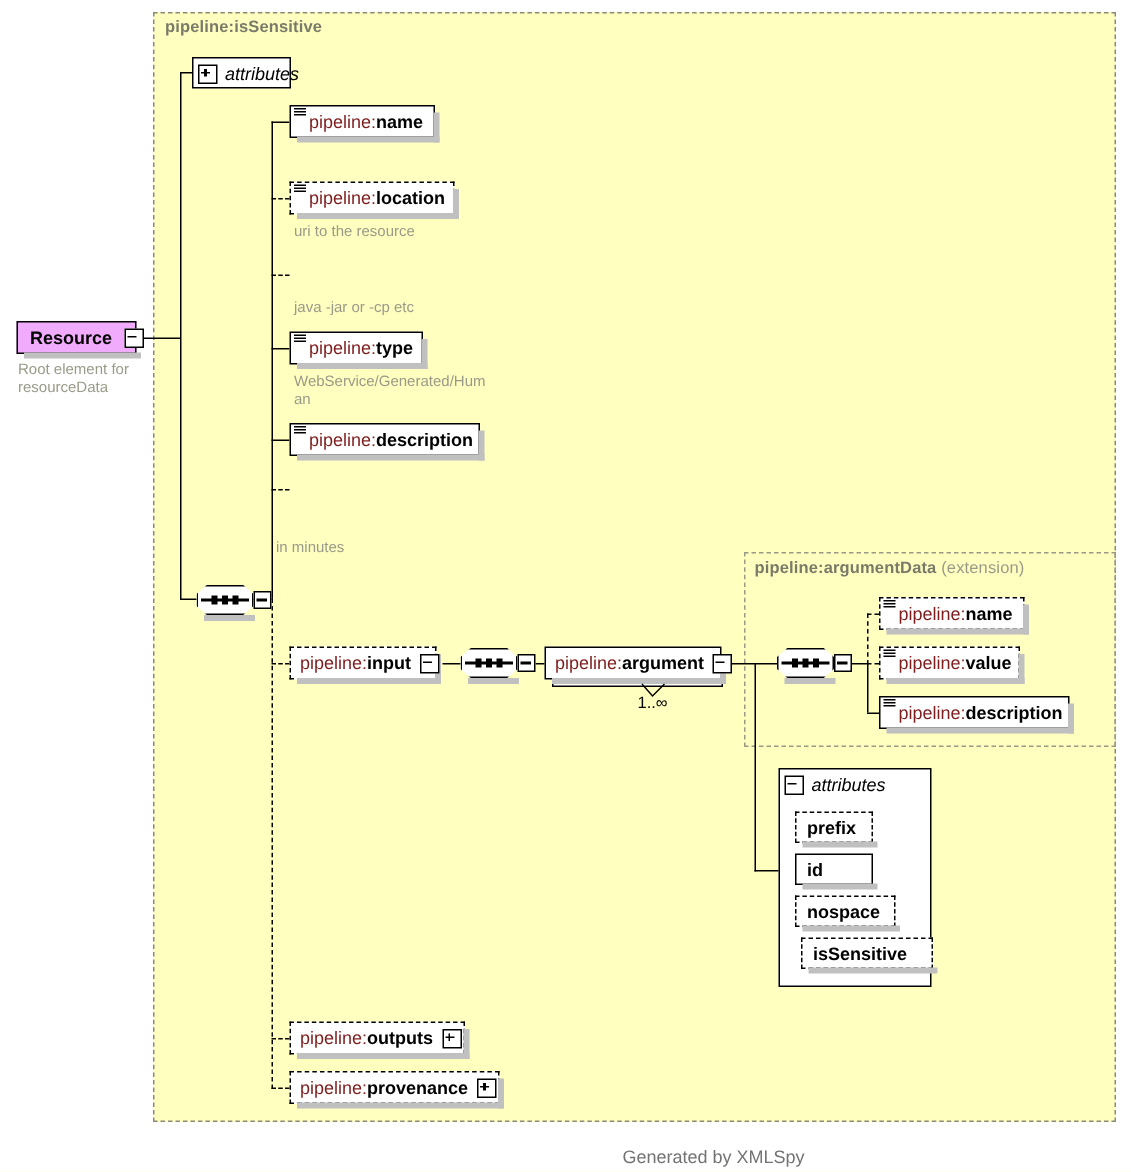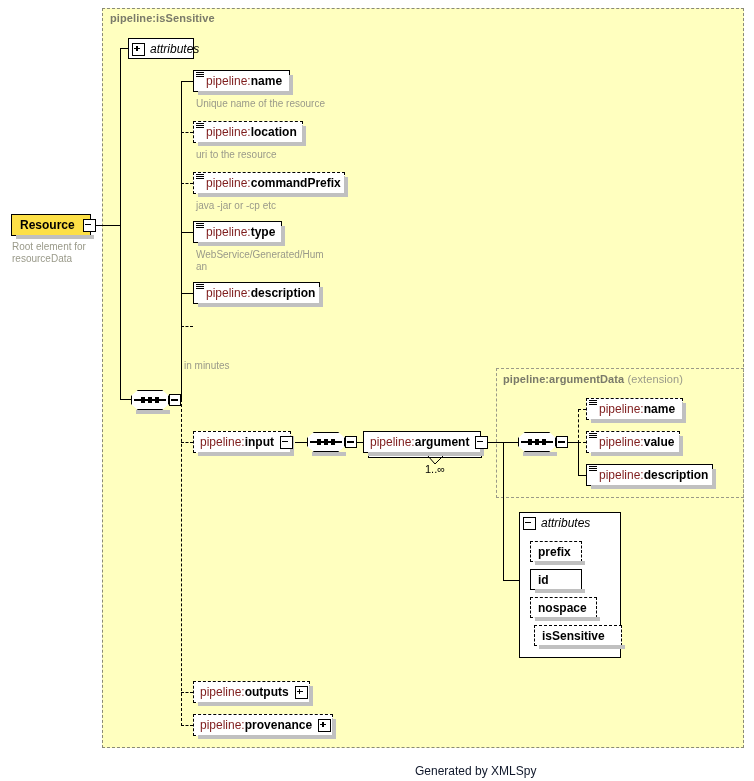--- a/index.html
+++ b/index.html
@@ -143,21 +143,21 @@
     position: absolute;
     background: #000;
   }
   .pm::before { left: 1px; top: 4px; width: 6px; height: 1.5px; }
   .pm.plus::after { left: 3px; top: 2px; width: 1.5px; height: 5px; }
 
   
   .root {
     position: absolute;
     box-sizing: border-box;
-    background: #fde047;
+    background: #f0abfc;
     border: 1.5px solid #000;
     height: 22px;
     display: flex;
     align-items: center;
     font-size: 12px;
     font-weight: bold;
     z-index: 5;
   }
   .root::after {
     content: "";
@@ -317,21 +317,21 @@
   }
   .occarrow {
     position: absolute;
     z-index: 5;
   }
 
   
   .footer {
     position: absolute;
     font-size: 12px;
-    color: #0f172a;
+    color: #737373;
   }
   .footer.brand {
     font-weight: bold;
     color: #111;
     margin-top: 48px;
   }
 </style>
 </head>
 <body>
 
@@ -391,40 +391,31 @@
   <div class="dln" style="left:181px; top:326px; width:12px;"></div>
 
   <div class="node hasglyph" style="left:193px; top:70px; width:97px;">
     <div class="eq">
         <i></i>
         <i></i>
         <i></i>
       </div>
     <span class="lbl"><span class="ns">pipeline:</span><span class="nm">name</span></span>
   </div>
-  <div class="doc" style="left:196px; top:98px; width:220px;">Unique name of the resource</div>
 
   <div class="node hasglyph dashed" style="left:193px; top:121px; width:110px;">
     <div class="eq">
         <i></i>
         <i></i>
         <i></i>
       </div>
     <span class="lbl"><span class="ns">pipeline:</span><span class="nm">location</span></span>
   </div>
   <div class="doc" style="left:196px; top:149px; width:220px;">uri to the resource</div>
 
-  <div class="node hasglyph dashed" style="left:193px; top:172px; width:152px;">
-    <div class="eq">
-        <i></i>
-        <i></i>
-        <i></i>
-      </div>
-    <span class="lbl"><span class="ns">pipeline:</span><span class="nm">commandPrefix</span></span>
-  </div>
   <div class="doc" style="left:196px; top:200px; width:220px;">java -jar or -cp etc</div>
 
   <div class="node hasglyph" style="left:193px; top:221px; width:89px;">
     <div class="eq">
         <i></i>
         <i></i>
         <i></i>
       </div>
     <span class="lbl"><span class="ns">pipeline:</span><span class="nm">type</span></span>
   </div>

